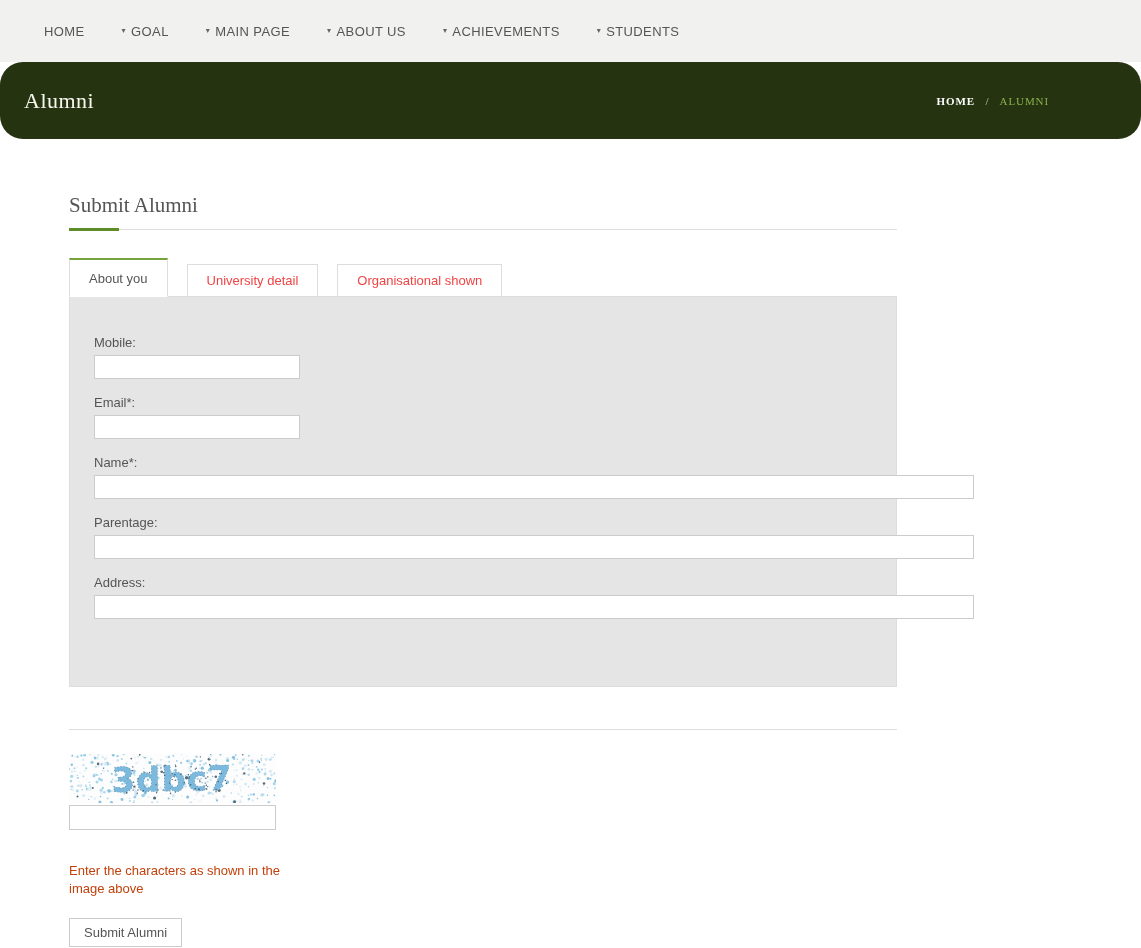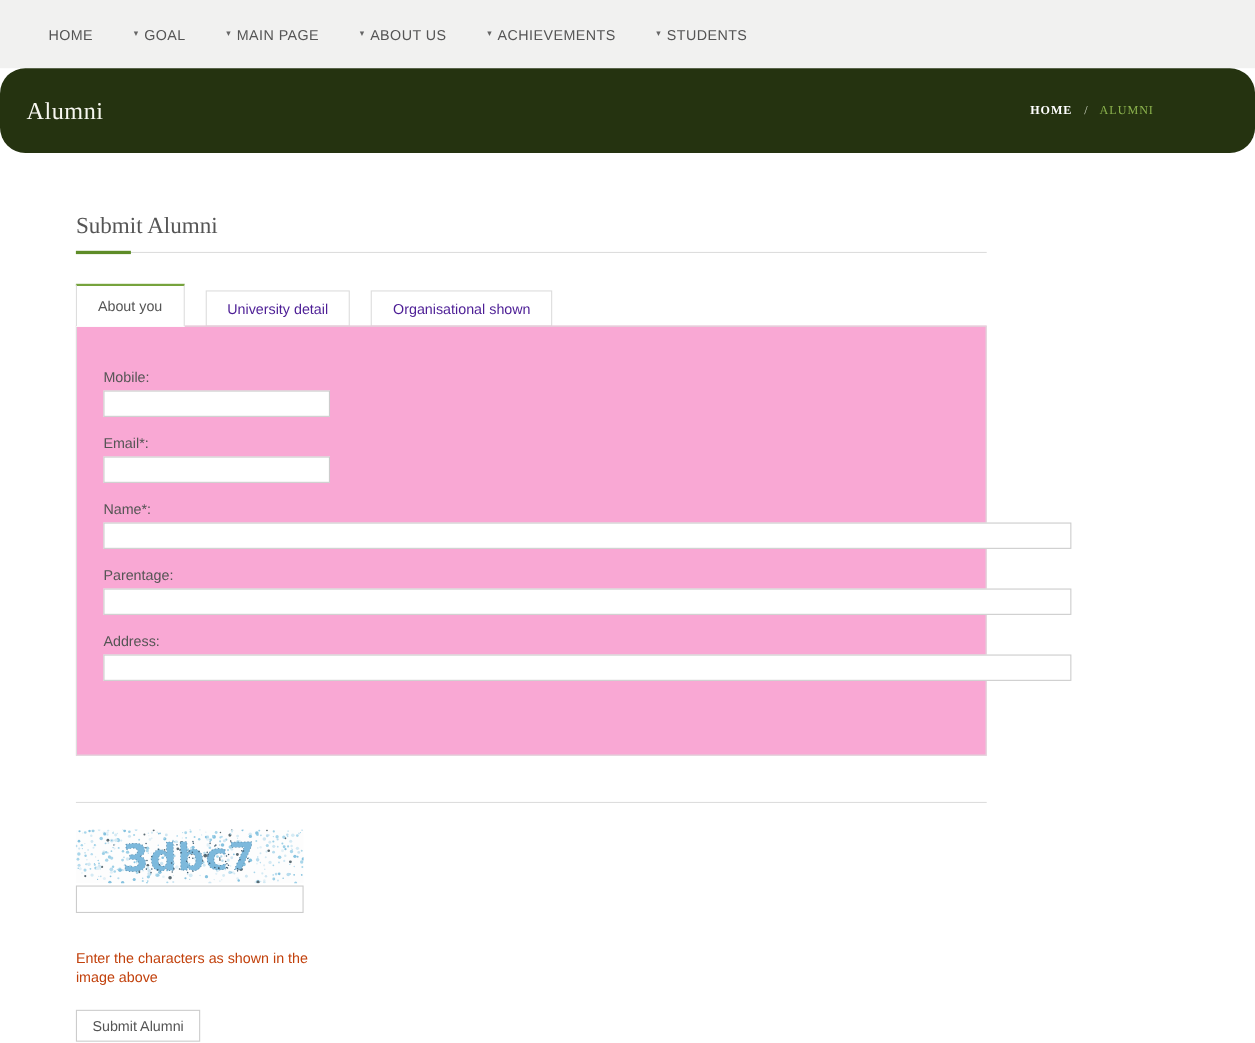--- a/index.html
+++ b/index.html
@@ -44,30 +44,30 @@
   }
   .title-rule { margin-top:11px; height:1px; background:#ddd; position:relative; }
   .title-rule-accent { position:absolute; left:0; top:-1px; width:50px; height:3px; background:#5e8c28; }
 
   
   .tab-row { display:flex; align-items:flex-end; margin-top:28px;gap:20px; }
   .tab {
     position:relative; height:33px; padding:0 19px;
     display:flex; align-items:center;
     background:#fff; border:1px solid #ddd;
-    font-size:13px; color:#4c1d95; cursor:pointer;
+    font-size:13px; color:#ef4444; cursor:pointer;
     margin-bottom:-1px; white-space:nowrap;
   }
   .tab + .tab { margin-left:-1px; }
   .tab.active {
     height:39px; border-top:2px solid #76a33d; border-bottom:1px solid #fff;
     color:#555; z-index:2;
   }
   .panel {
-    position:relative; z-index:1; background:#f9a8d4;
+    position:relative; z-index:1; background:#e5e5e5;
     border:1px solid #ddd; height:391px; padding:38px 24px 24px;
   }
 
   
   .field-group { margin-bottom:16px; }
   .field-label { font-size:13px; color:#555; margin-bottom:5px; }
   .text-input {
     display:block; height:24px; border:1px solid #ccc; background:#fff;
     padding:0 6px; font-size:13px; color:#333; font-family:inherit;
   }

